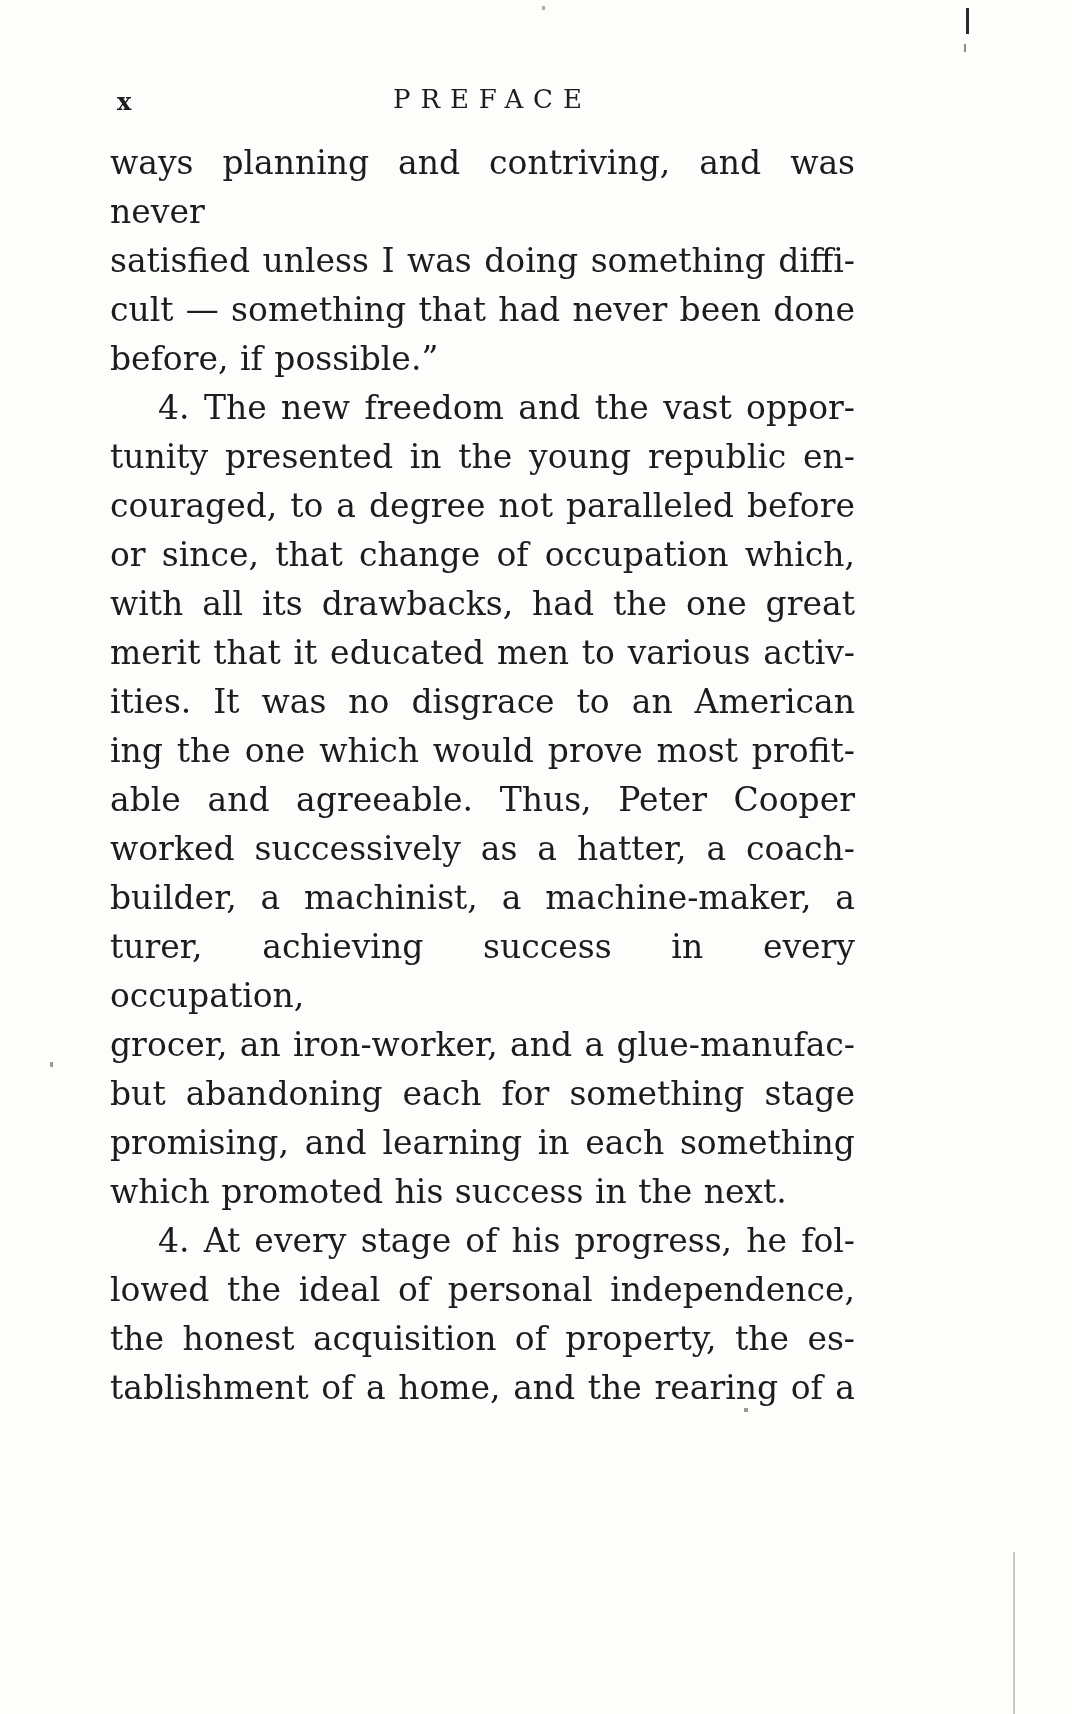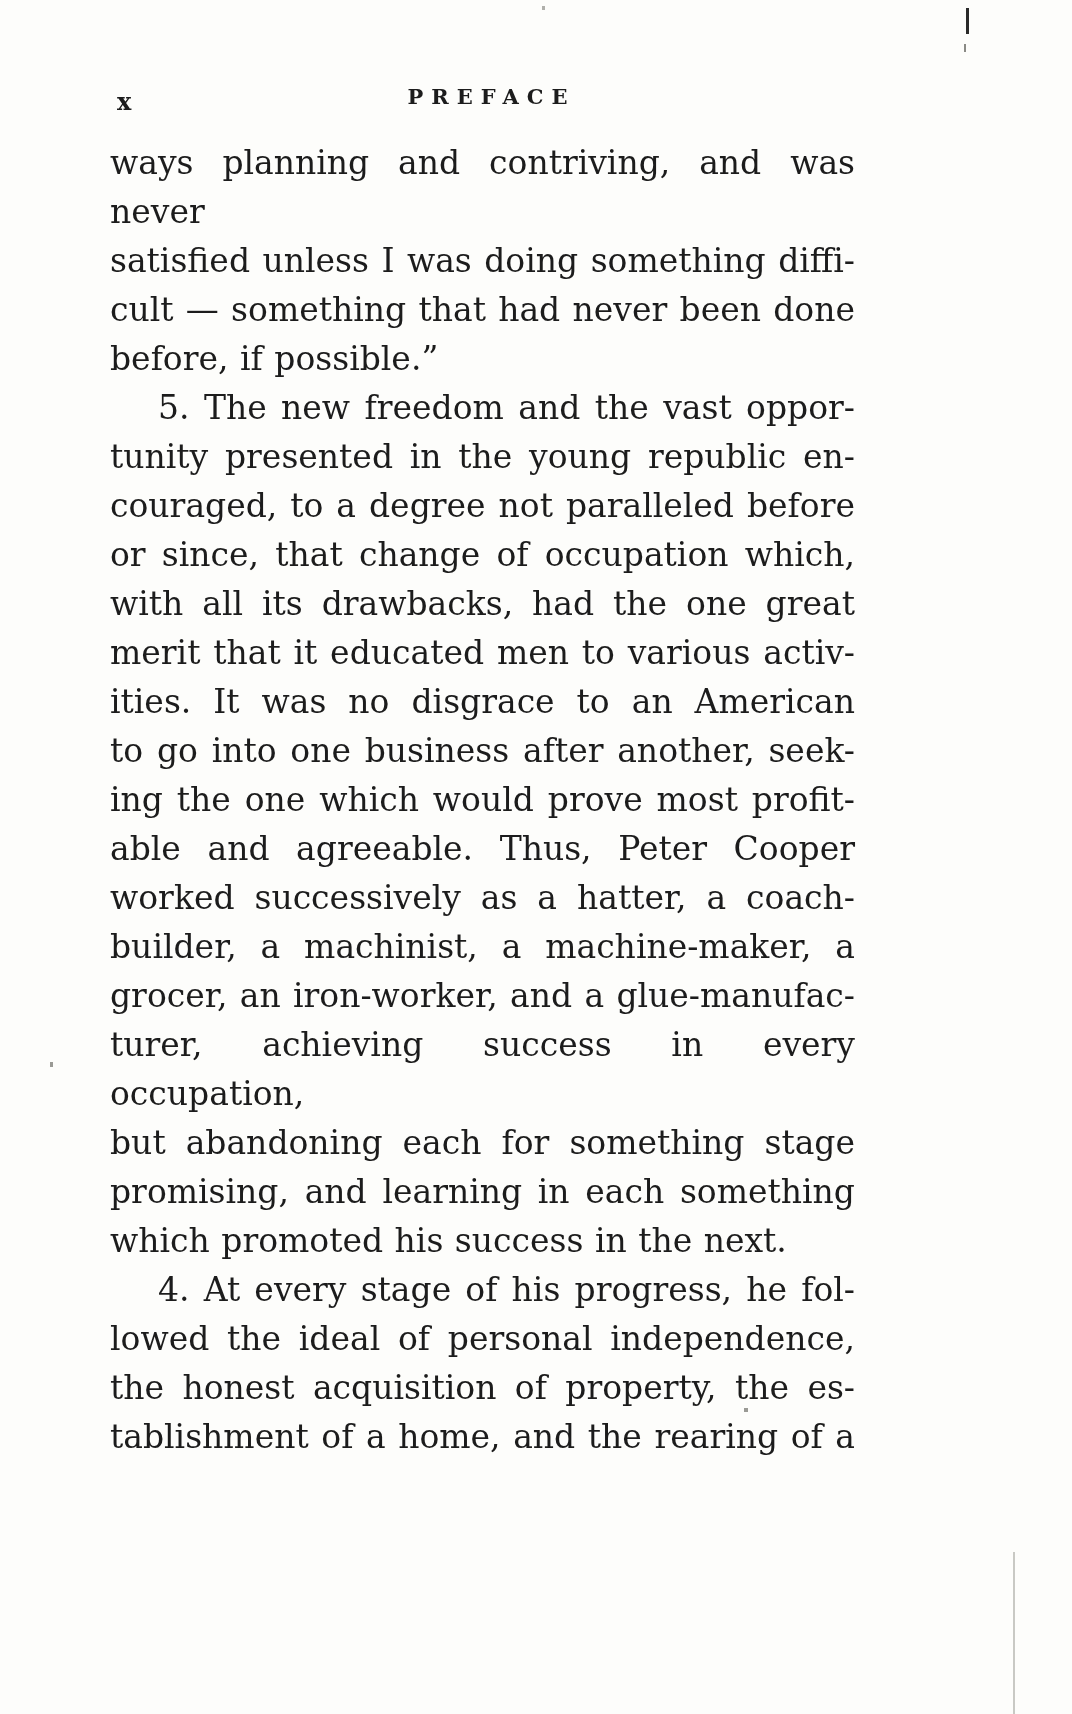--- a/index.html
+++ b/index.html
@@ -28,24 +28,24 @@
     position: absolute;
     left: 2px;
     top: 3px;
     font-weight: 700;
     font-size: 24px;
     letter-spacing: 1px;
   }
   .title {
     display: block;
     text-align: center;
-    font-size: 21px;
+    font-size: 26px;
     letter-spacing: 0.38em;
     text-indent: 0.38em; 
-    font-weight: 700;
+    font-weight: 400;
   }
   .text-block {
     position: absolute;
     top: 138px;
     left: 110px;
     width: 745px;
     font-size: 33px;
     line-height: 49px;
   }
   .paragraph { margin: 0; }
@@ -79,34 +79,33 @@
   </div>
 
   <div class="text-block">
       <div class="paragraph">
         <div class="line">ways planning and contriving, and was never</div>
         <div class="line">satisfied unless I was doing something diffi-</div>
         <div class="line">cult — something that had never been done</div>
         <div class="line last">before, if possible.”</div>
       </div>
       <div class="paragraph">
-        <div class="line indent">5. The new freedom and the vast oppor-</div>
+        <div class="line indent">4. The new freedom and the vast oppor-</div>
         <div class="line">tunity presented in the young republic en-</div>
         <div class="line">couraged, to a degree not paralleled before</div>
         <div class="line">or since, that change of occupation which,</div>
         <div class="line">with all its drawbacks, had the one great</div>
         <div class="line">merit that it educated men to various activ-</div>
         <div class="line">ities.  It was no disgrace to an American</div>
-        <div class="line">to go into one business after another, seek-</div>
         <div class="line">ing the one which would prove most profit-</div>
         <div class="line">able and agreeable.  Thus, Peter Cooper</div>
         <div class="line">worked successively as a hatter, a coach-</div>
         <div class="line">builder, a machinist, a machine-maker, a</div>
+        <div class="line">turer, achieving success in every occupation,</div>
         <div class="line">grocer, an iron-worker, and a glue-manufac-</div>
-        <div class="line">turer, achieving success in every occupation,</div>
         <div class="line">but abandoning each for something stage</div>
         <div class="line">promising, and learning in each something</div>
         <div class="line last">which promoted his success in the next.</div>
       </div>
       <div class="paragraph">
         <div class="line indent">4. At every stage of his progress, he fol-</div>
         <div class="line">lowed the ideal of personal independence,</div>
         <div class="line">the honest acquisition of property, the es-</div>
         <div class="line">tablishment of a home, and the rearing of a</div>
       </div>

